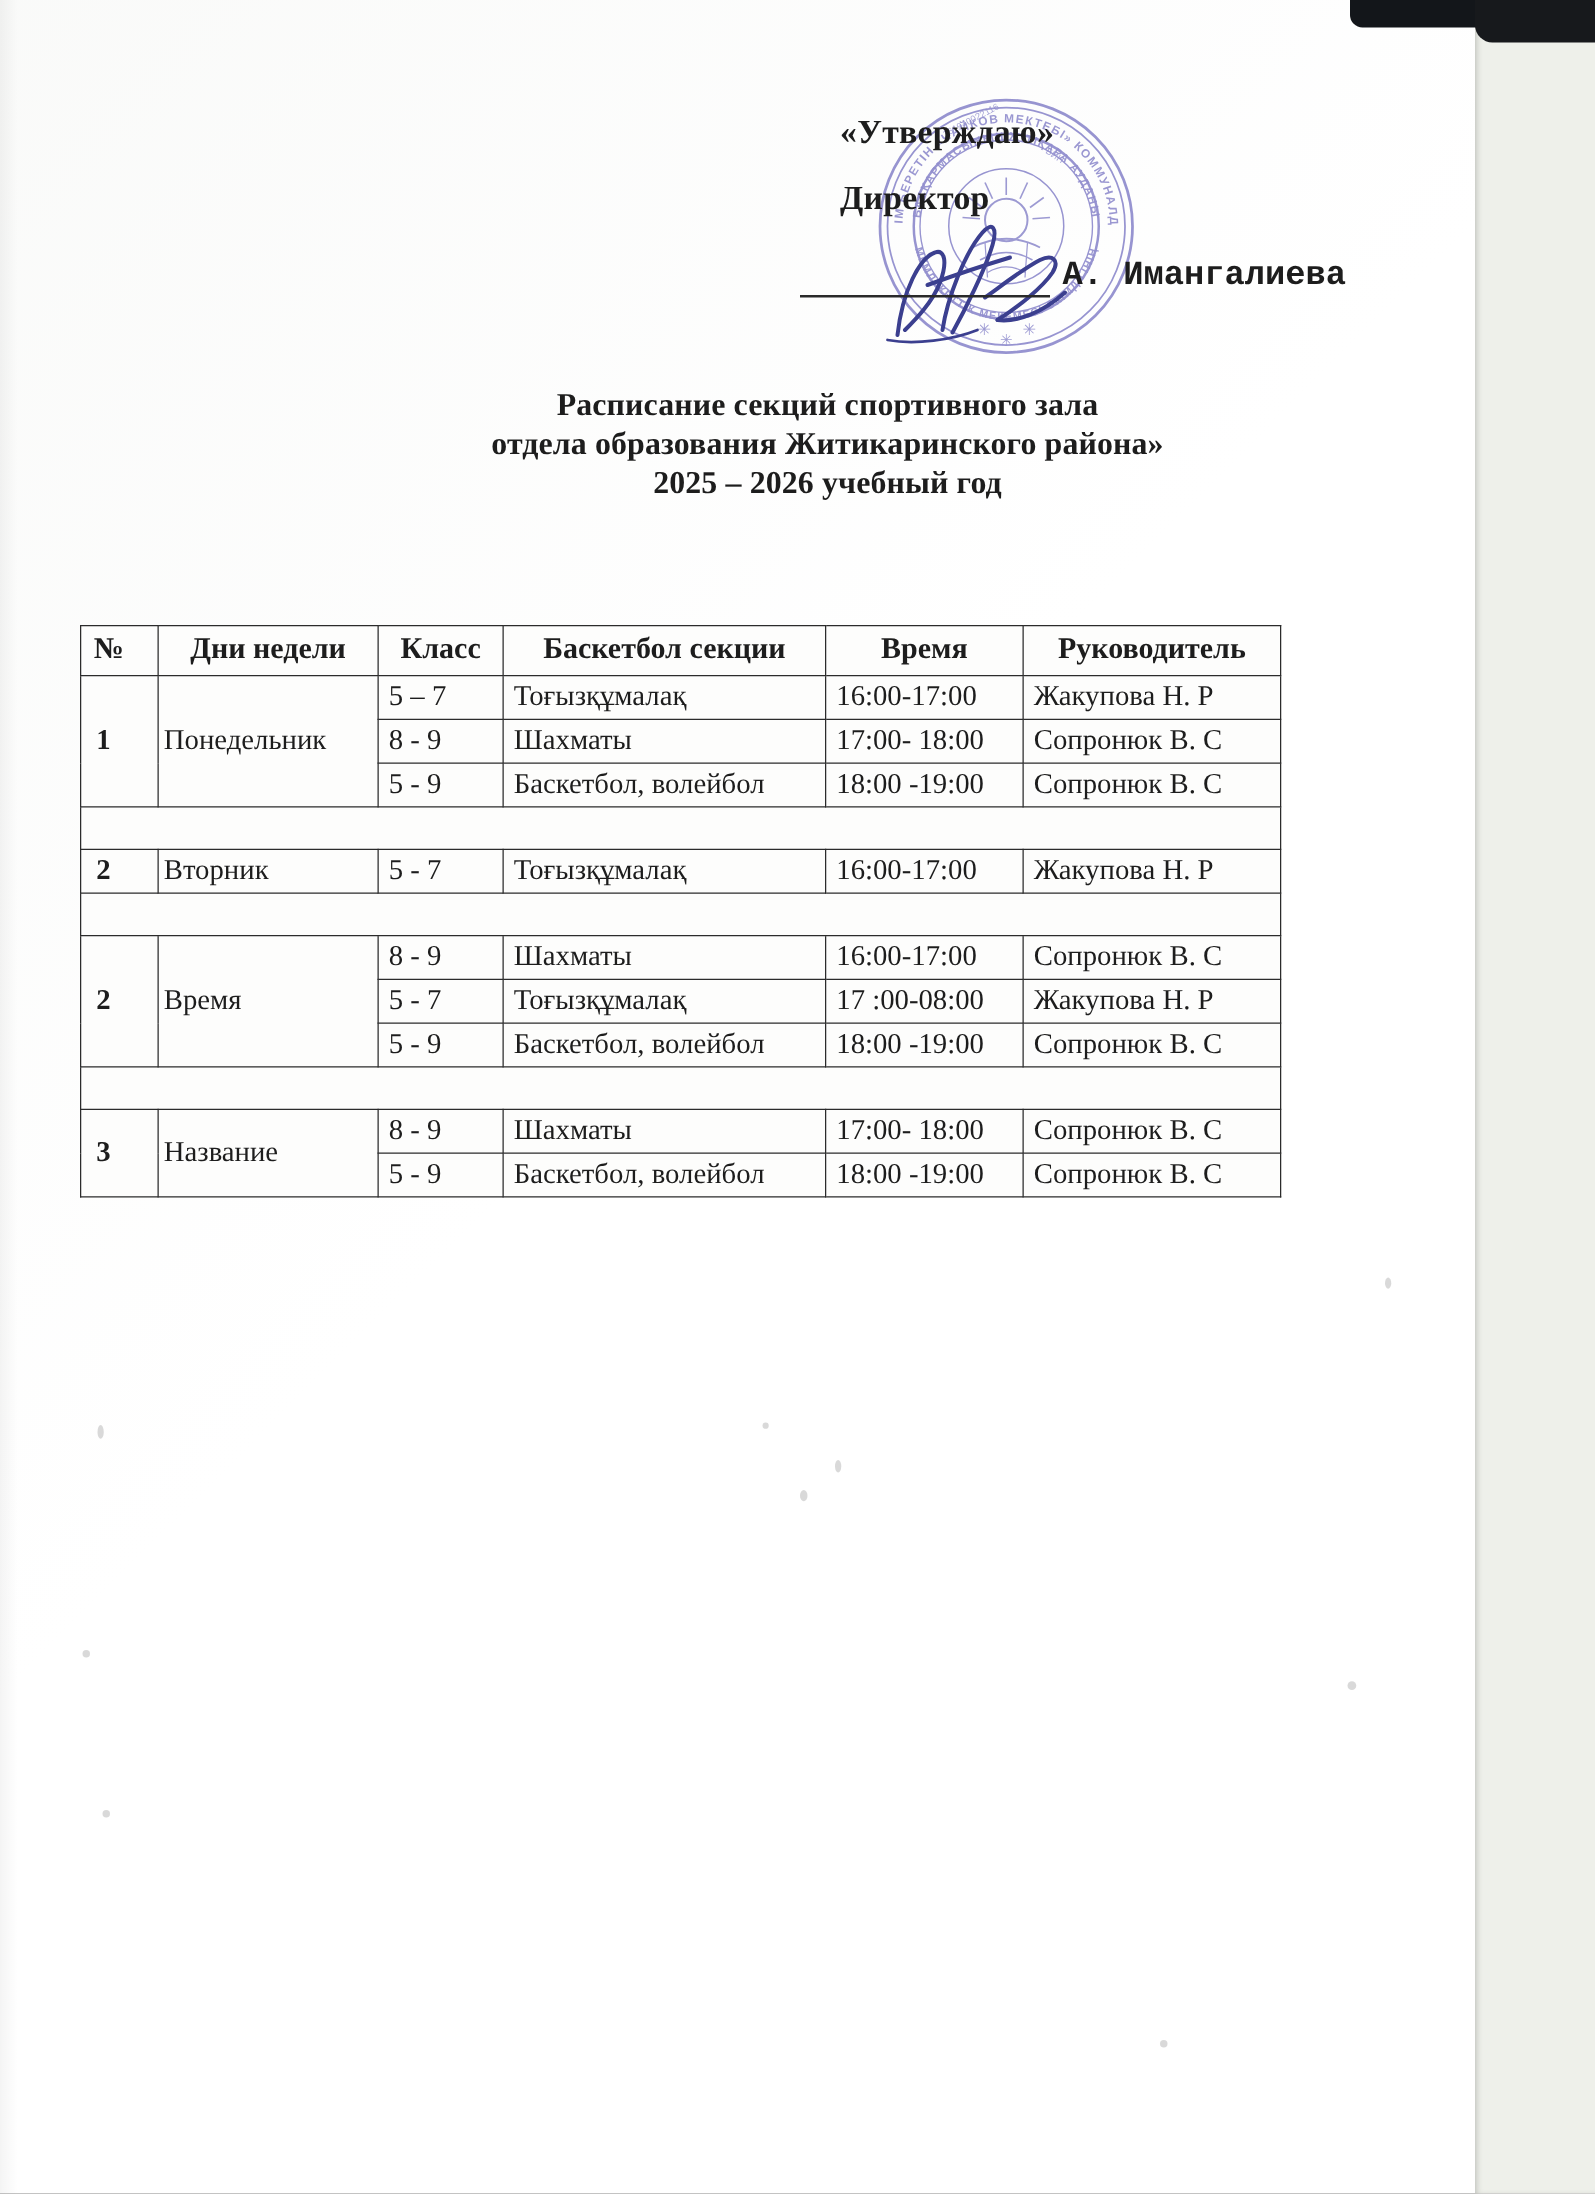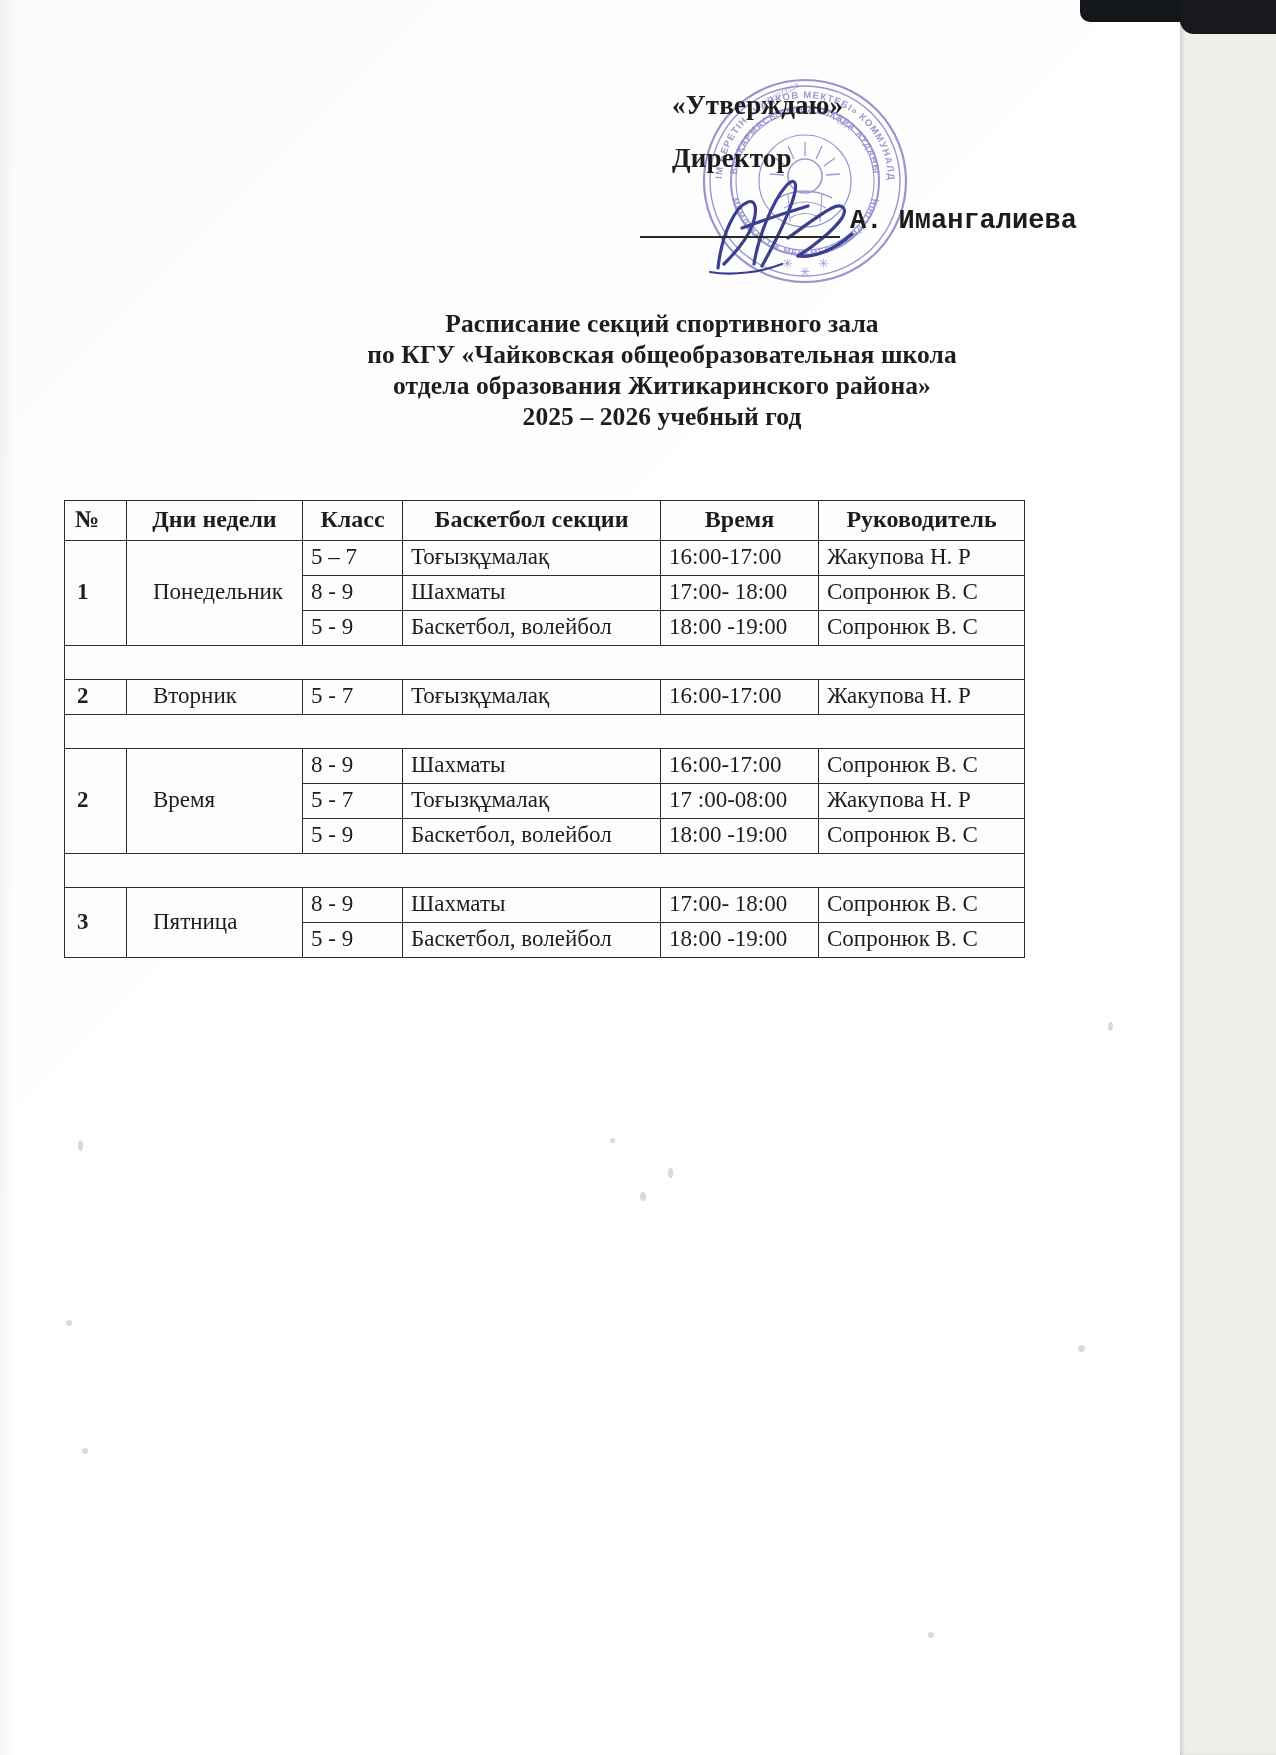--- a/index.html
+++ b/index.html
@@ -171,21 +171,21 @@
     background: #fdfdfc;
   }
   table.schedule thead th {
     font-weight: bold;
     text-align: center;
     height: 40px;
     font-size: 24px;
   }
   table.schedule th.th-num { text-align: left; padding-left: 10px; }
   table.schedule td.td-num { font-weight: bold; padding-left: 12px; }
-  table.schedule td.td-day { padding-left: 26px; }
+  table.schedule td.td-day { padding-left: 4px; }
 
   
   tr.spacer td {
     border-left: 1.6px solid #2b2b2b;
     border-right: 1.6px solid #2b2b2b;
     border-top: 1.6px solid #2b2b2b;
     border-bottom: 1.6px solid #2b2b2b;
     height: 34px;
     background: #fdfdfc;
   }
@@ -295,21 +295,20 @@
     <span class="appr-line1">«Утверждаю»</span>
     <span class="appr-line2">Директор</span>
   </div>
   <div class="sign-row">
     <span class="sign-rule"></span>
     <span class="sign-name">А. Имангалиева</span>
   </div>
 
   <div class="doc-title">
     <span class="t-line">Расписание секций  спортивного зала</span>
-    <span class="t-line">по КГУ «Чайковская общеобразовательная школа</span>
     <span class="t-line">отдела образования Житикаринского района»</span>
     <span class="t-line">2025 – 2026 учебный год</span>
   </div>
 
   <div class="table-wrap">
     <table class="schedule">
       <colgroup>
         <col class="c-num">
           <col class="c-day">
           <col class="c-grade">
@@ -380,21 +379,21 @@
             <td>5 - 9</td>
             <td>Баскетбол, волейбол</td>
             <td>18:00 -19:00</td>
             <td>Сопронюк В. С</td>
           </tr>
           <tr class="spacer">
             <td colspan="6"></td>
           </tr>
           <tr>
             <td class="td-num rowspan-cell" rowspan="2">3</td>
-            <td class="td-day rowspan-cell" rowspan="2">Пятница</td>
+            <td class="td-day rowspan-cell" rowspan="2">Название</td>
             <td>8 - 9</td>
             <td>Шахматы</td>
             <td>17:00- 18:00</td>
             <td>Сопронюк В. С</td>
           </tr>
           <tr>
             <td>5 - 9</td>
             <td>Баскетбол, волейбол</td>
             <td>18:00 -19:00</td>
             <td>Сопронюк В. С</td>

